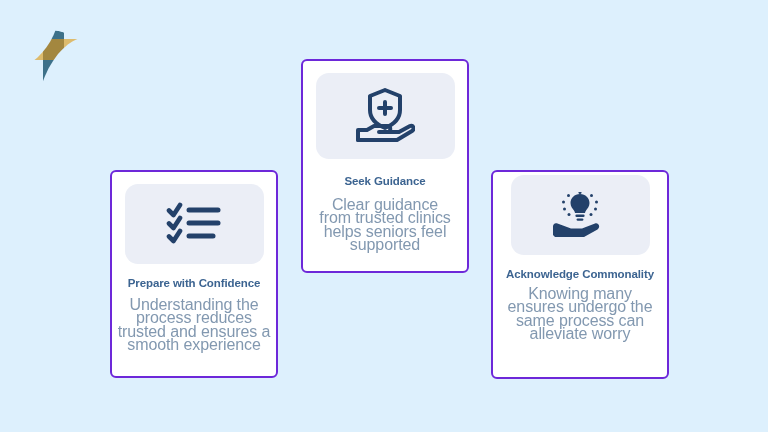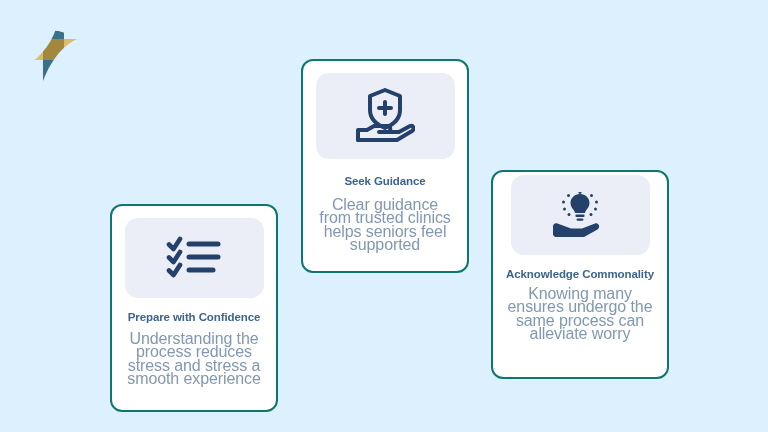--- a/index.html
+++ b/index.html
@@ -29,27 +29,27 @@
     width: 74px;
     height: 76px;
   }
   #logo svg { display: block; width: 100%; height: 100%; }
 
   
   .card {
     position: absolute;
     box-sizing: border-box;
     background: #ffffff;
-    border: 2px solid #0f766e;
-    border-radius: 12px;
+    border: 2px solid #6d28d9;
+    border-radius: 6px;
     display: flex;
     flex-direction: column;
     align-items: center;
   }
-  .card-left   { left: 110px; top: 170px;  width: 168px; height: 208px; padding: 12px 0 10px; margin-top: 34px; }
+  .card-left   { left: 110px; top: 170px;  width: 168px; height: 208px; padding: 12px 0 10px; }
   .card-mid    { left: 301px; top: 59px;   width: 168px; height: 214px; padding: 12px 10px 10px; }
   .card-right  { left: 491px; top: 170px;  width: 178px; height: 209px; padding: 3px 10px 10px; }
 
   .icon-panel {
     background: #ebeef6;
     border-radius: 13px;
     display: flex;
     align-items: center;
     justify-content: center;
     flex: 0 0 auto;
@@ -143,21 +143,21 @@
           <path d="M3 34.5 L7.5 39 L14 29"></path>
         </g>
         <g fill="none" stroke="#23416a" stroke-width="5" stroke-linecap="round">
           <path d="M23 8 H52"></path>
           <path d="M23 21 H52"></path>
           <path d="M23 34 H47"></path>
         </g>
       </svg>
     </div>
     <div class="card-title">Prepare with Confidence</div>
-    <div class="card-body">Understanding the process reduces stress and stress a smooth experience</div>
+    <div class="card-body">Understanding the process reduces trusted and ensures a smooth experience</div>
   </div>
 
   <div class="card card-mid">
     <div class="icon-panel">
       <svg width="60" height="56" viewBox="0 0 60 56">
         <path d="M30 2 L45 8 V22 C45 31 38.5 36.5 30 40 C21.5 36.5 15 31 15 22 V8 Z" fill="none" stroke="#23416a" stroke-width="4" stroke-linejoin="round"></path>
         <g stroke="#23416a" stroke-width="4" stroke-linecap="round">
           <path d="M30 14 V26"></path>
           <path d="M24 20 H36"></path>
         </g>

